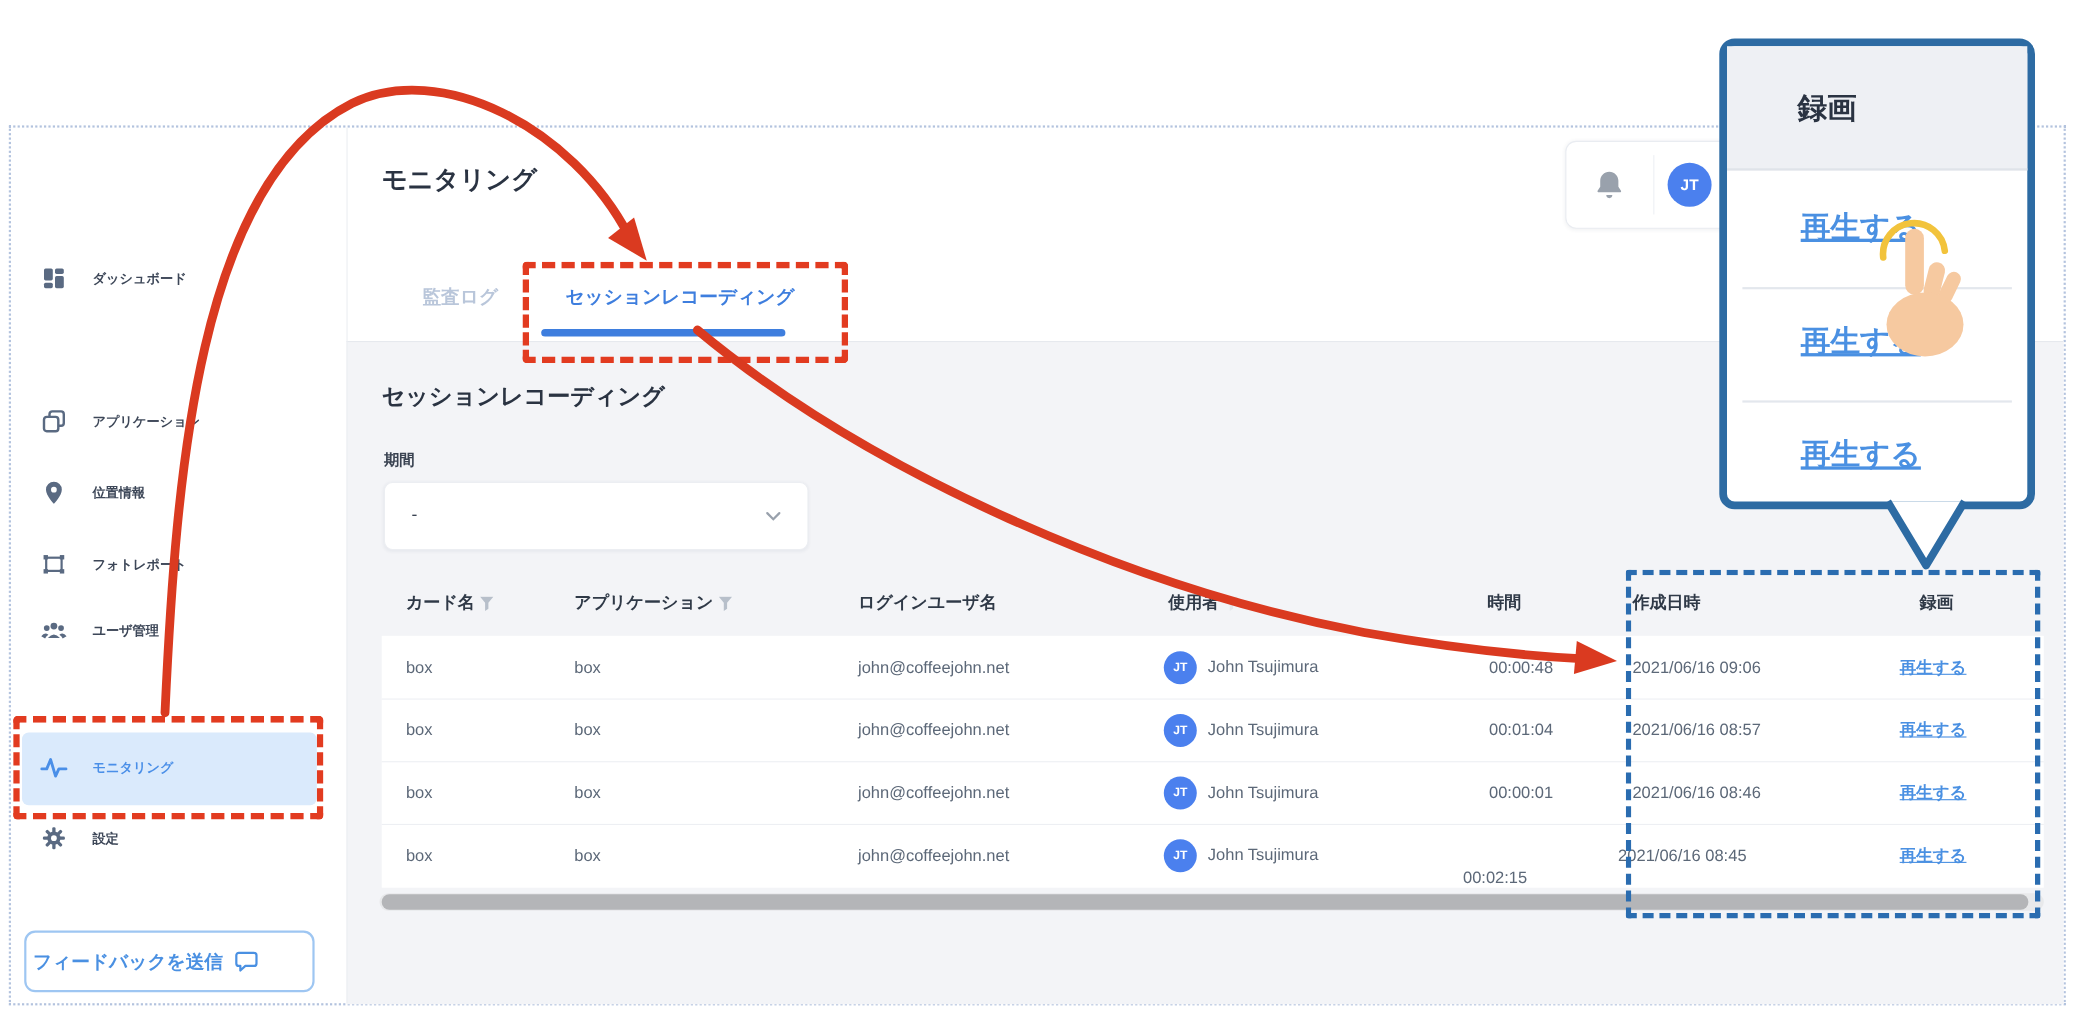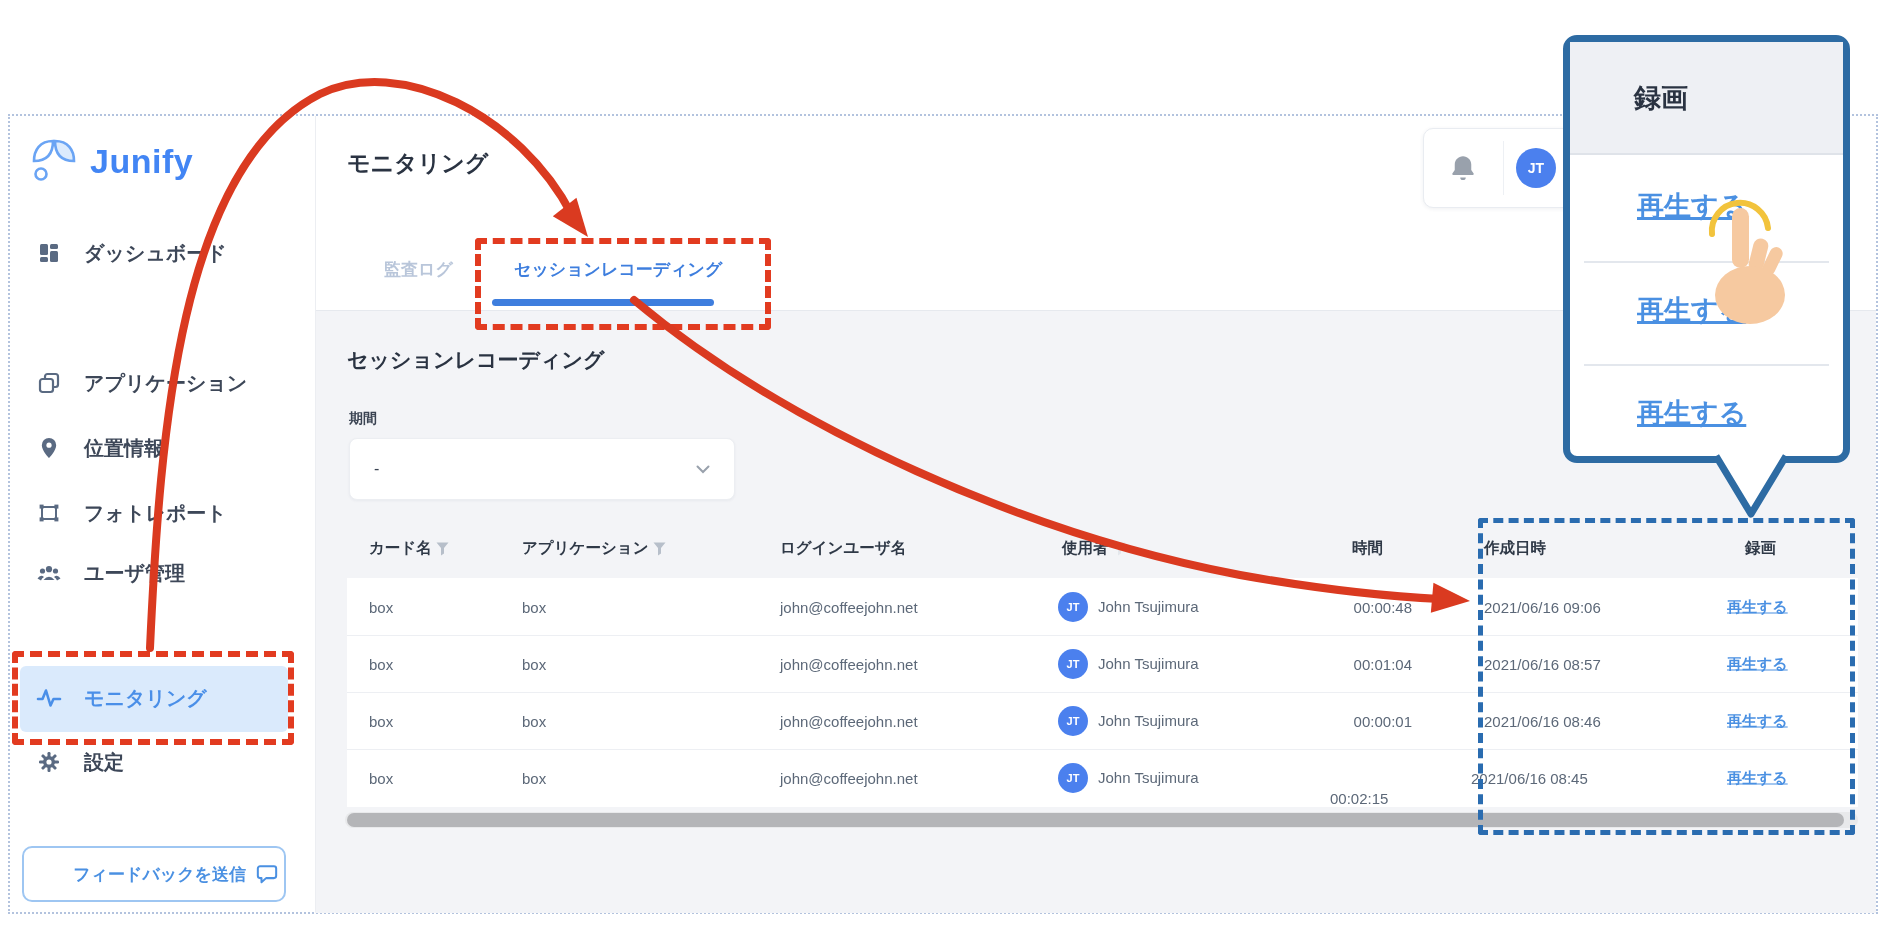--- a/index.html
+++ b/index.html
@@ -8,24 +8,24 @@
   .abs{position:absolute;}
   
   .app-frame{border:2px dotted #b3c3de;background:#fff;box-sizing:border-box;}
   .side-divider{background:#eceef2;}
   .main-body{background:#f3f4f7;border-top:1px solid #e6e9ee;}
   
   .logo-text{font-size:34px;font-weight:800;color:#4285f4;letter-spacing:.5px;}
   
   .nav-item{display:flex;align-items:center;height:48px;cursor:pointer;}
   .nav-icon{width:26px;height:24px;margin-left:26px;flex:0 0 26px;display:flex;align-items:center;justify-content:center;}
-  .nav-label{margin-left:22px;font-size:20px;font-weight:700;color:#3d4758;white-space:nowrap;}
+  .nav-label{margin-left:22px;font-size:12px;font-weight:700;color:#3d4758;white-space:nowrap;}
   .nav-item.active .nav-label{color:#4a8fe8;}
   .active-bg{background:#daeafc;border-radius:6px;}
-  .feedback-btn{display:flex;align-items:center;justify-content:flex-end;gap:10px;border:2px solid #9ec6f2;border-radius:10px;background:#fff;color:#4a90e2;font-size:17px;font-weight:700;cursor:pointer;box-sizing:border-box;}
+  .feedback-btn{display:flex;align-items:center;justify-content:flex-start;gap:10px;border:2px solid #9ec6f2;border-radius:10px;background:#fff;color:#4a90e2;font-size:17px;font-weight:700;cursor:pointer;box-sizing:border-box;}
   
   .page-title{font-size:23px;font-weight:800;color:#2a3342;}
   .topbar-card{background:#fff;border:1px solid #e9ecf1;border-radius:10px;box-shadow:0 1px 4px rgba(25,39,70,.07);}
   .avatar{border-radius:50%;background:#4b80ee;color:#fff;font-weight:700;display:flex;align-items:center;justify-content:center;}
   
   .tab{font-size:17px;font-weight:800;cursor:pointer;white-space:nowrap;margin-left:17px;}
   .tab.inactive{color:#b9c6da;}
   .tab.active{color:#3e7ede;}
   .tab-underline{background:#3e7ede;border-radius:4px;}
   
@@ -60,30 +60,20 @@
 
 <div class="canvas">
 
   <div class="abs app-frame" style="left:8px;top:114px;width:1870px;height:800px;"></div>
 
   <div class="abs main-body" style="left:315px;top:310px;width:1561px;height:602px;"></div>
   <div class="abs side-divider" style="left:315px;top:116px;width:1px;height:796px;"></div>
 
   <div class="abs" style="left:10px;top:116px;width:305px;height:796px;">
 
-    <div class="abs" style="left:16px;top:18px;display:flex;align-items:center;gap:10px;">
-      <span>
-        <svg width="54" height="54" viewBox="0 0 54 54">
-          <path d="M27 7 C14 7 8 16 8 27 C21 27 27 20 27 7 Z" fill="#ffffff" stroke="#6aa4f4" stroke-width="2.6"></path>
-          <path d="M29 7 C42 7 48 16 48 27 C35 27 29 20 29 7 Z" fill="#dcebfd" stroke="#6aa4f4" stroke-width="2.6"></path>
-          <circle cx="15" cy="40" r="5.5" fill="#ffffff" stroke="#6aa4f4" stroke-width="2.6"></circle>
-        </svg>
-      </span>
-      <span class="logo-text">Junify</span>
-    </div>
 
     <div class="abs active-bg" style="left:10px;top:550px;width:268px;height:66px;"></div>
 
     <div class="abs nav-item" style="left:0;top:113px;width:290px;">
       <span class="nav-icon">
         <svg width="24" height="24" viewBox="0 0 24 24" fill="#5a6a82">
           <rect x="3" y="3" width="8" height="11" rx="1.5"></rect>
             <rect x="3" y="16" width="8" height="5" rx="1.5"></rect>
           <rect x="13" y="3" width="8" height="5" rx="1.5"></rect>
             <rect x="13" y="10" width="8" height="11" rx="1.5"></rect>

